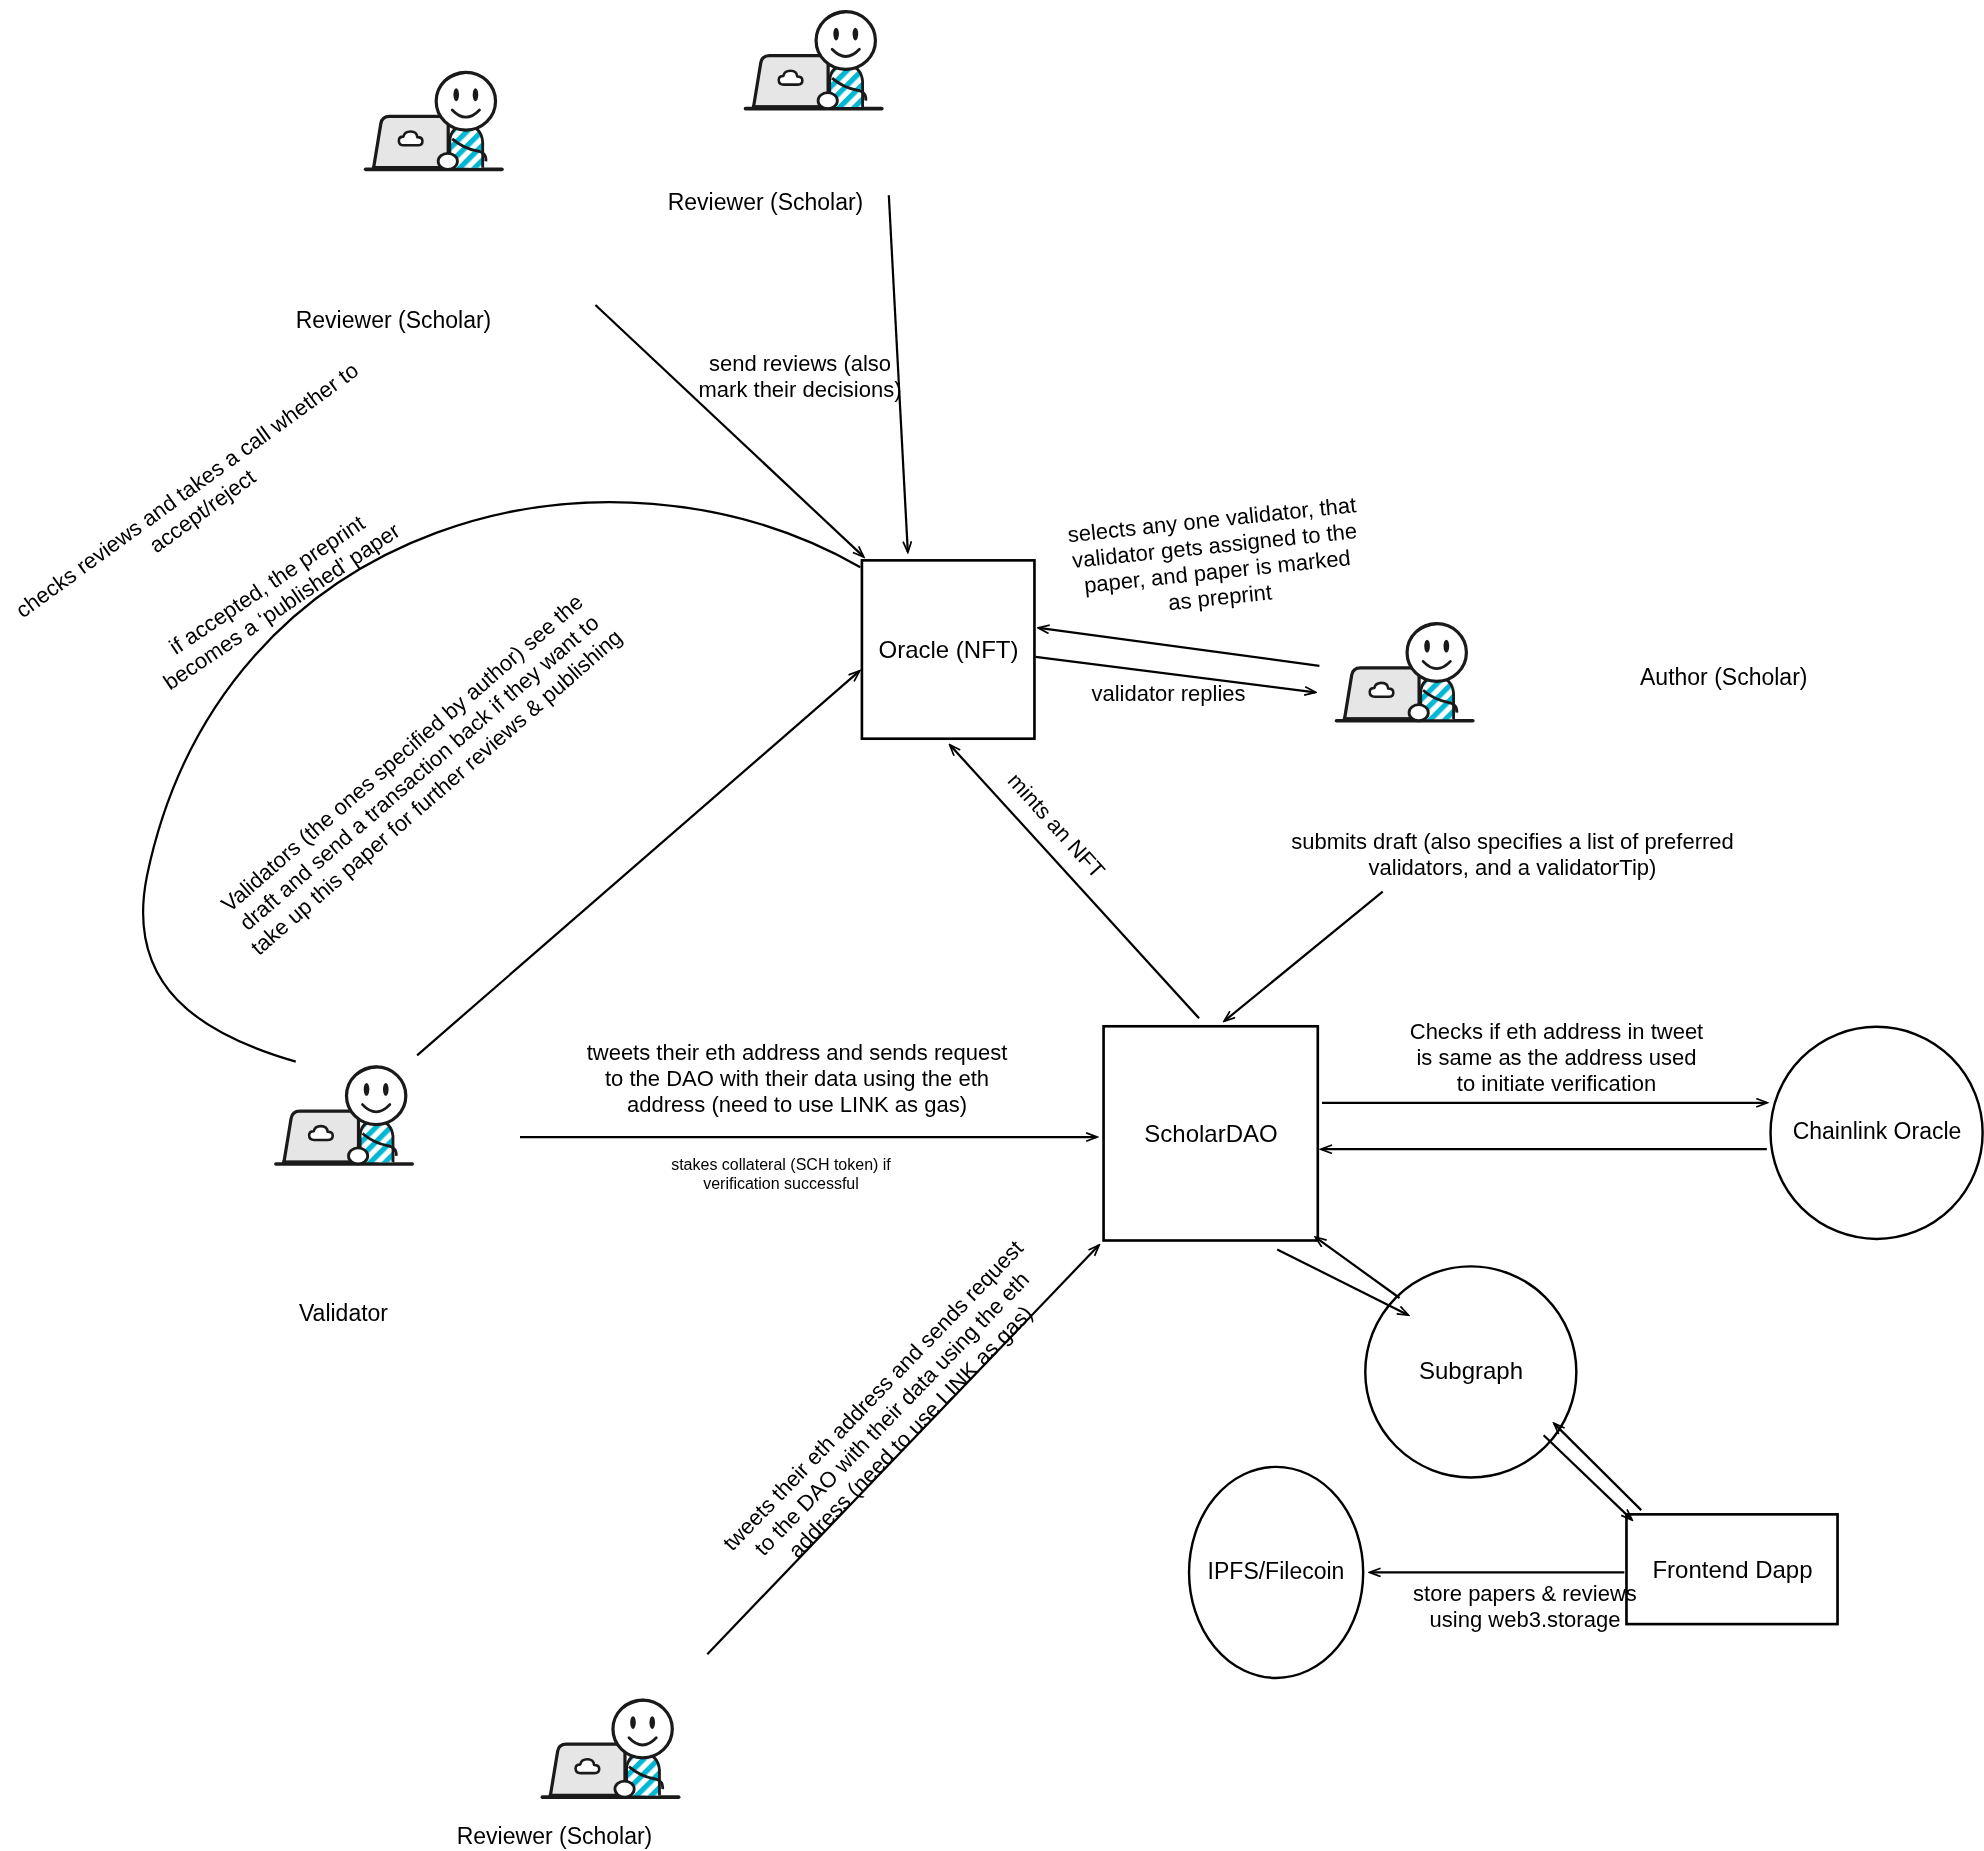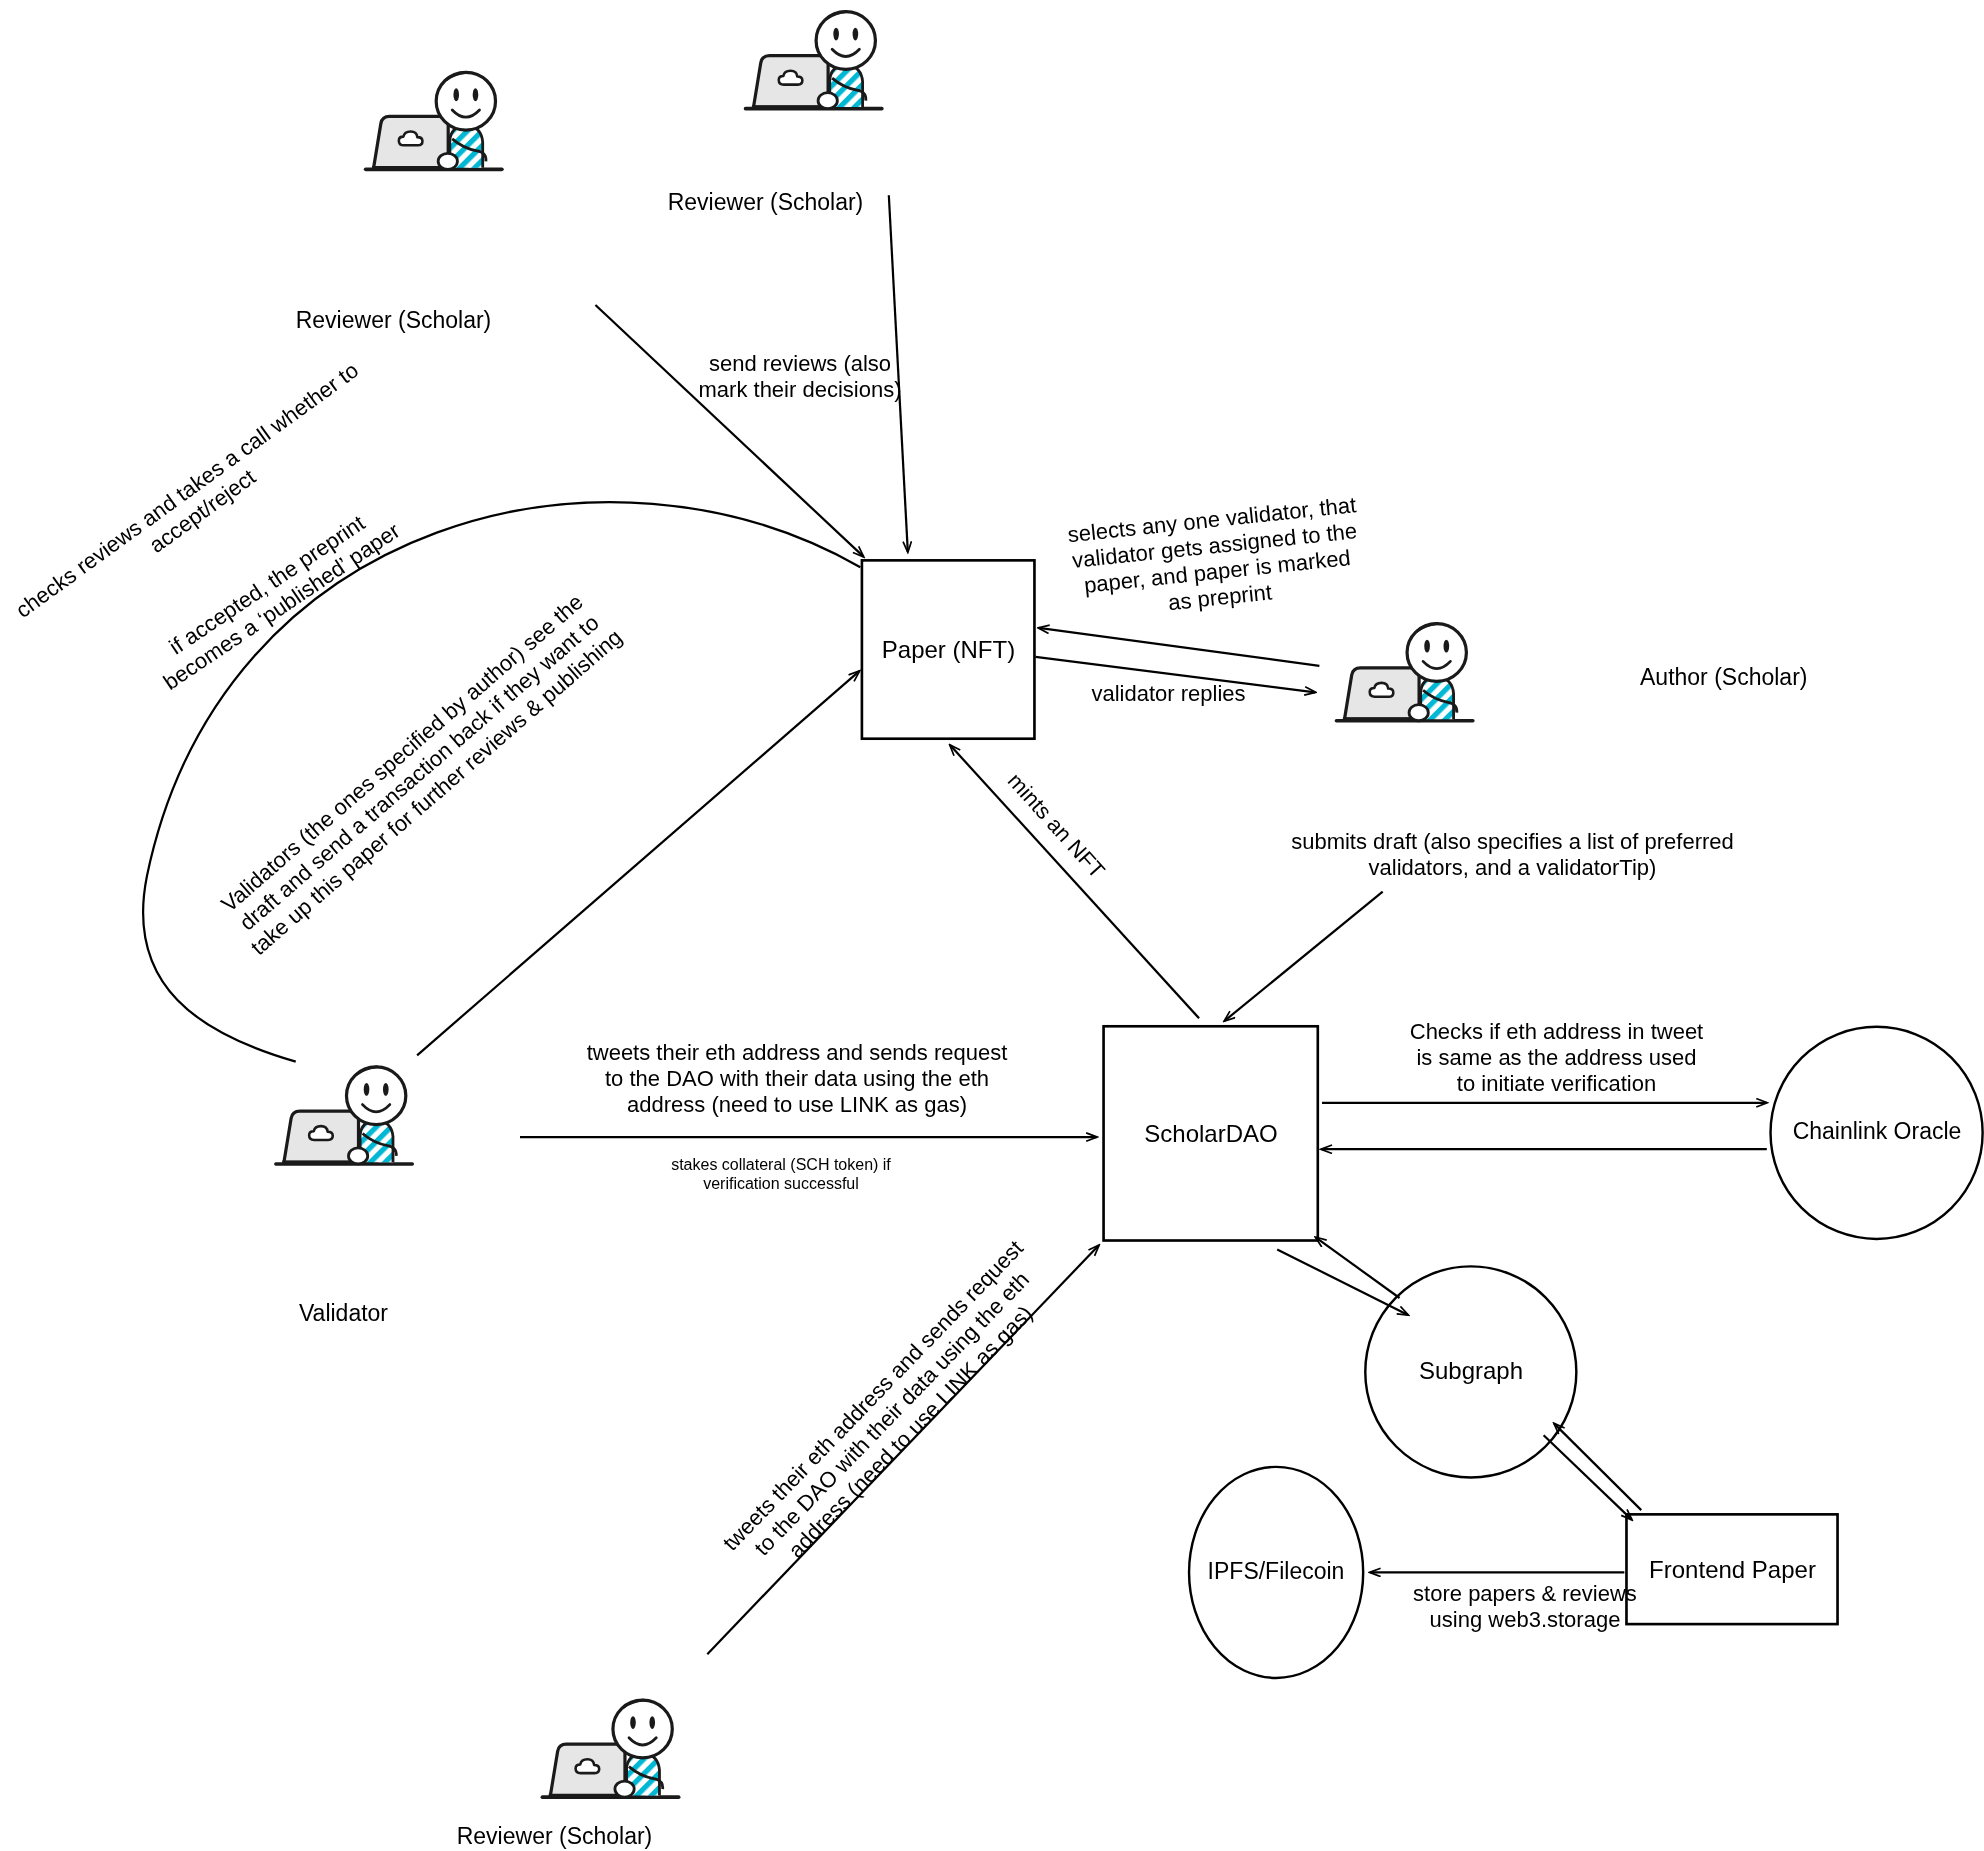--- a/index.html
+++ b/index.html
@@ -130,31 +130,31 @@
       <use href="#personAtLaptop" transform="translate(2540,1220) scale(0.76)"></use>
     </g>
     <g>
       <use href="#personAtLaptop" transform="translate(530,2060) scale(0.76)"></use>
     </g>
     <g>
       <use href="#personAtLaptop" transform="translate(1035,3260) scale(0.76)"></use>
     </g>
   </svg>
 
-  <div class="nodelabel" style="left:862px;top:636px;width:173px;font-size:24px;">Paper (NFT)</div>
+  <div class="nodelabel" style="left:862px;top:636px;width:173px;font-size:24px;">Oracle (NFT)</div>
 
   <div class="nodelabel" style="left:1104px;top:1120px;width:214px;font-size:24px;">ScholarDAO</div>
 
   <div class="nodelabel" style="left:1745px;top:1118px;width:264px;font-size:23px;">Chainlink Oracle</div>
 
   <div class="nodelabel" style="left:1339px;top:1357px;width:264px;font-size:24px;">Subgraph</div>
 
   <div class="nodelabel" style="left:1144px;top:1558px;width:264px;font-size:23px;">IPFS/Filecoin</div>
 
-  <div class="nodelabel" style="left:1627px;top:1556px;width:211px;font-size:24px;">Frontend Paper</div>
+  <div class="nodelabel" style="left:1627px;top:1556px;width:211px;font-size:24px;">Frontend Dapp</div>
 
   <div class="actorcap" style="left:235px;top:284px;width:317px;font-size:23px;">Reviewer (Scholar)</div>
 
   <div class="actorcap" style="left:607px;top:166px;width:317px;font-size:23px;">Reviewer (Scholar)</div>
 
   <div class="actorcap" style="left:1640px;top:641px;width:327px;font-size:23px;text-align:left;">Author (Scholar)</div>
 
   <div class="actorcap" style="left:185px;top:1277px;width:317px;font-size:23px;">Validator</div>
 
   <div class="actorcap" style="left:391px;top:1800px;width:327px;font-size:23px;">Reviewer (Scholar)</div>

